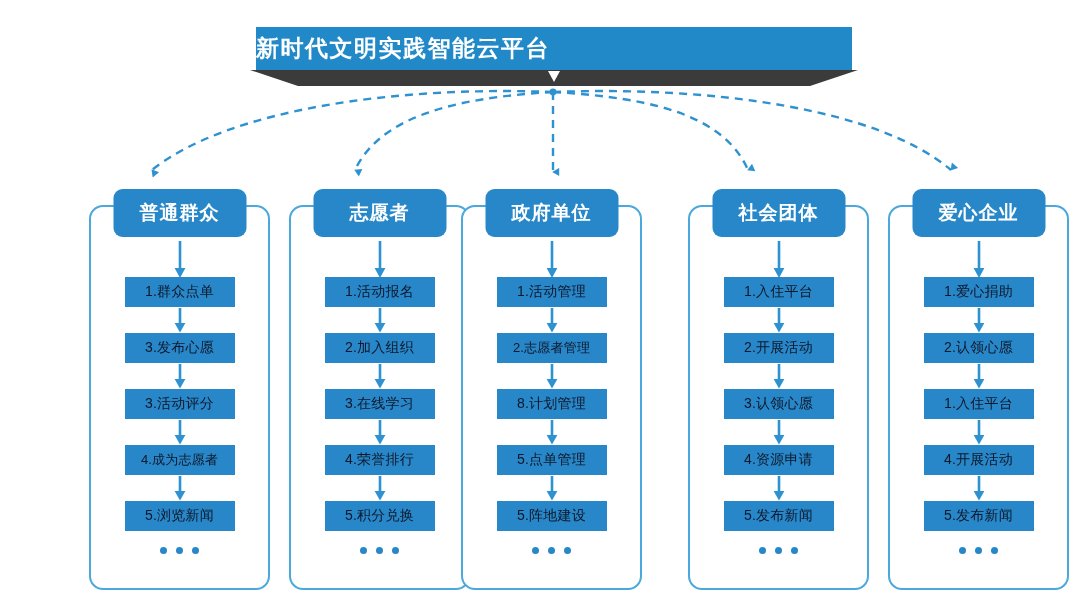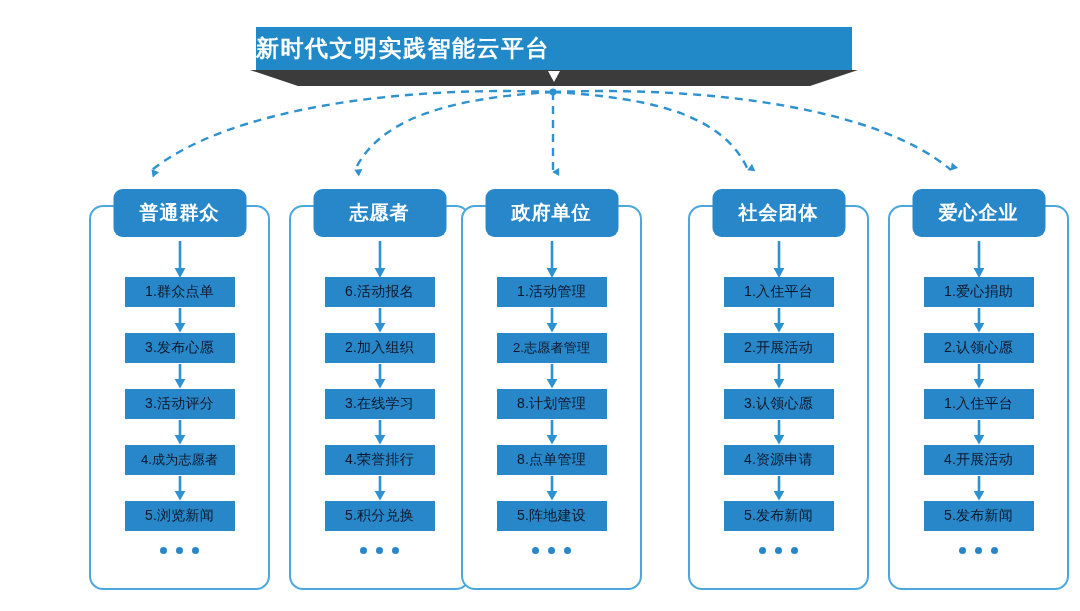--- a/index.html
+++ b/index.html
@@ -194,21 +194,21 @@
 
   <div class="column" style="left: 273px;">
     <div class="col-head">
       <span>志愿者</span>
     </div>
     <svg class="head-conn" viewBox="0 0 14 38">
       <line x1="7" y1="0" x2="7" y2="28" stroke="#2e92d0" stroke-width="2.6"></line>
       <polygon points="1.6,27 12.4,27 7,37" fill="#2e92d0"></polygon>
     </svg>
     <div class="col-body">
-          <div class="item">6.活动报名</div>
+          <div class="item">1.活动报名</div>
           <svg class="conn" viewBox="0 0 14 26">
             <line x1="7" y1="1" x2="7" y2="17" stroke="#2e92d0" stroke-width="2.6"></line>
             <polygon points="1.6,16 12.4,16 7,25.5" fill="#2e92d0"></polygon>
           </svg>
           <div class="item">2.加入组织</div>
           <svg class="conn" viewBox="0 0 14 26">
             <line x1="7" y1="1" x2="7" y2="17" stroke="#2e92d0" stroke-width="2.6"></line>
             <polygon points="1.6,16 12.4,16 7,25.5" fill="#2e92d0"></polygon>
           </svg>
           <div class="item">3.在线学习</div>
@@ -247,21 +247,21 @@
           <div class="item wide">2.志愿者管理</div>
           <svg class="conn" viewBox="0 0 14 26">
             <line x1="7" y1="1" x2="7" y2="17" stroke="#2e92d0" stroke-width="2.6"></line>
             <polygon points="1.6,16 12.4,16 7,25.5" fill="#2e92d0"></polygon>
           </svg>
           <div class="item">8.计划管理</div>
           <svg class="conn" viewBox="0 0 14 26">
             <line x1="7" y1="1" x2="7" y2="17" stroke="#2e92d0" stroke-width="2.6"></line>
             <polygon points="1.6,16 12.4,16 7,25.5" fill="#2e92d0"></polygon>
           </svg>
-          <div class="item">8.点单管理</div>
+          <div class="item">5.点单管理</div>
           <svg class="conn" viewBox="0 0 14 26">
             <line x1="7" y1="1" x2="7" y2="17" stroke="#2e92d0" stroke-width="2.6"></line>
             <polygon points="1.6,16 12.4,16 7,25.5" fill="#2e92d0"></polygon>
           </svg>
           <div class="item">5.阵地建设</div>
           <div class="dots">
             <span class="dot"></span>
             <span class="dot"></span>
             <span class="dot"></span>
           </div>

